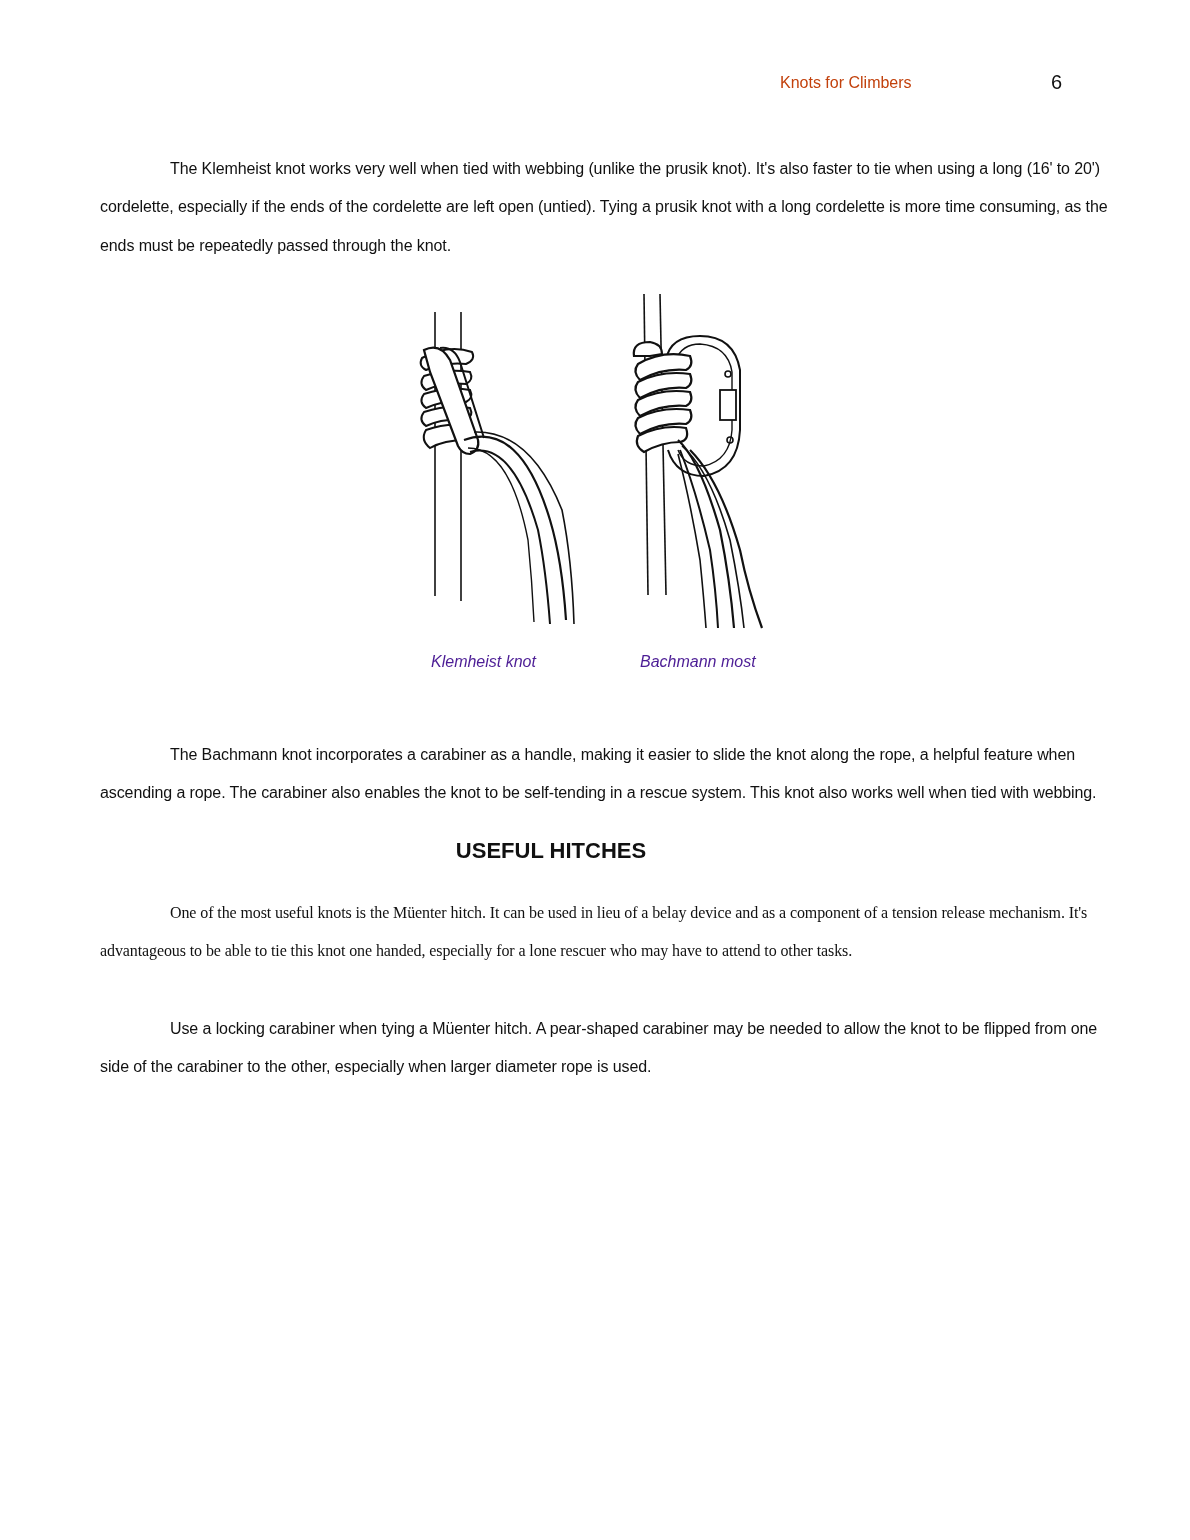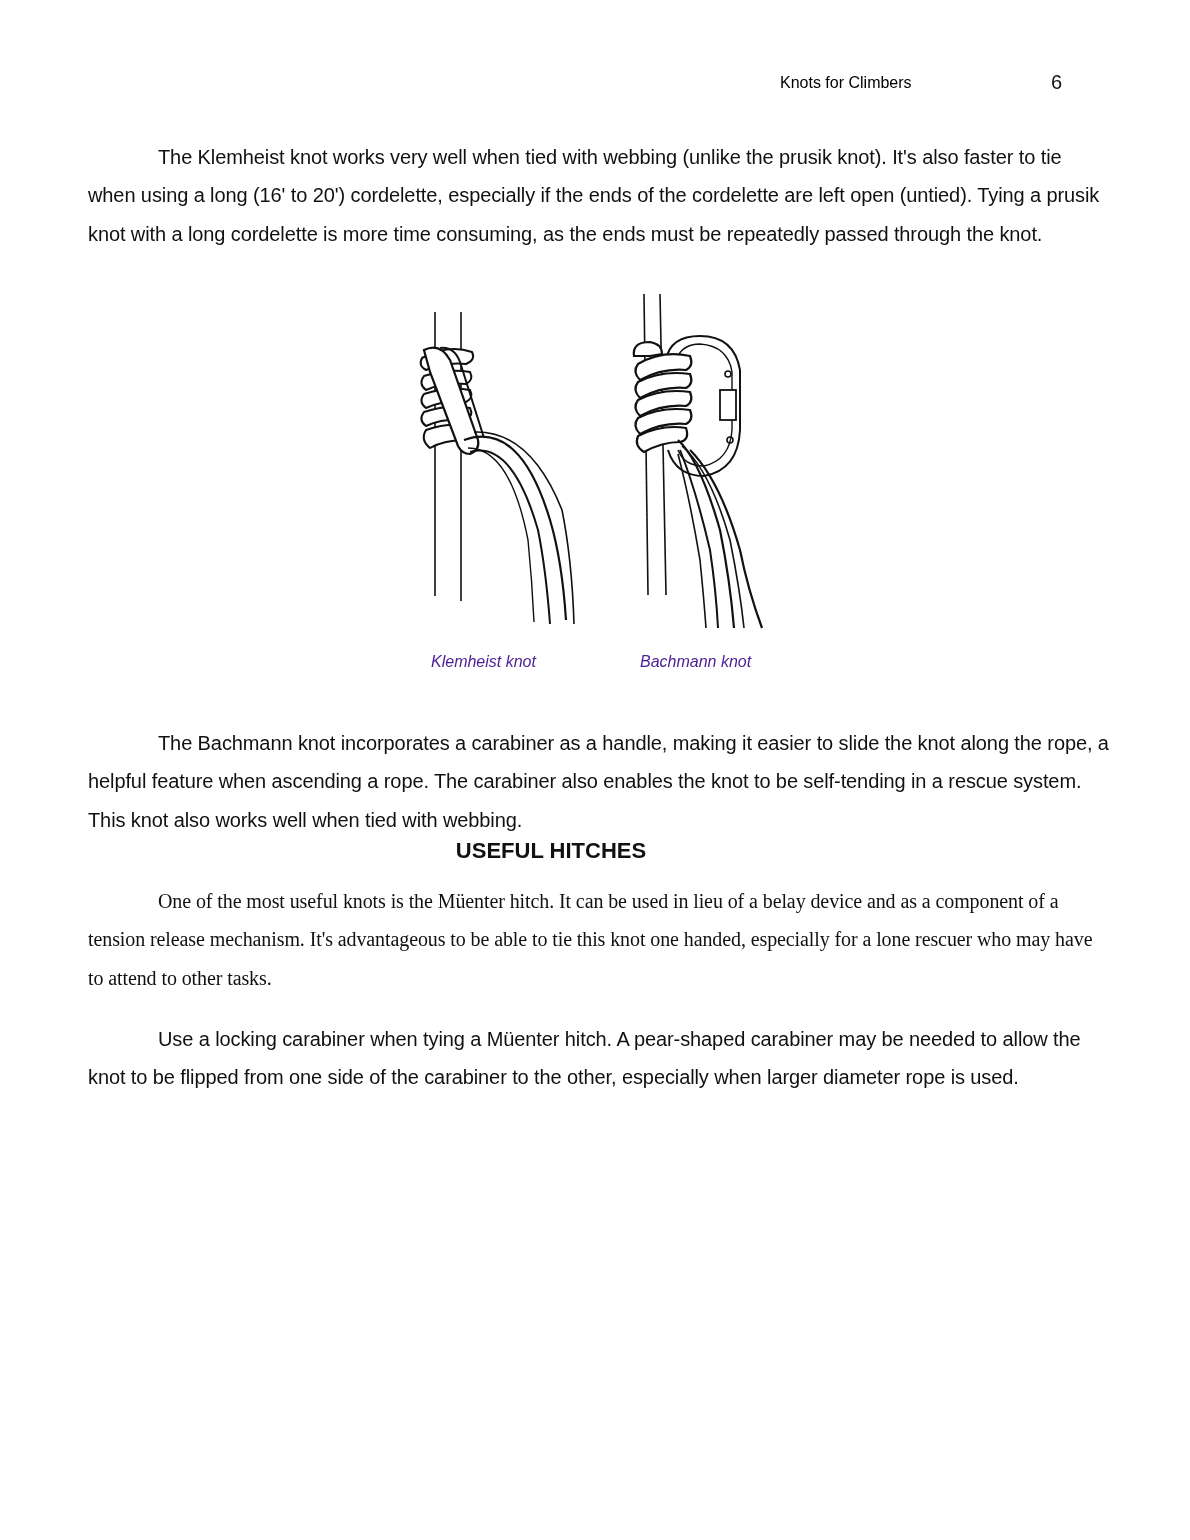--- a/index.html
+++ b/index.html
@@ -2,36 +2,36 @@
 <html><head>
   <meta charset="utf-8">
   <style>
     html, body { margin: 0; padding: 0; background: #ffffff; }
     body {
       width: 1190px; height: 1540px; position: relative; overflow: hidden;
       font-family: "Liberation Sans", sans-serif; color: #111111;
     }
     .running-head {
       position: absolute; left: 780px; top: 74px;
-      font-size: 16px; color: #000000;
+      font-size: 16px; color: #c2410c;
     }
     .page-number {
       position: absolute; left: 1051px; top: 71px;
       font-size: 20px; color: #111;
     }
     .para {
       position: absolute; left: 84px; width: 1024px;
-      font-size: 20px; line-height: 38.3px; margin: 4px;
+      font-size: 16px; line-height: 38.3px; margin: 16px;
       text-align: left; letter-spacing: -0.1px;
     }
     .para .indent { display: inline-block; width: 70px; }
     #p1 { top: 134px; }
     #p2 { top: 720px; }
     #p3 { top: 878px; font-family: Liberation Serif, serif; }
-    #p4 { top: 1016px; }
+    #p4 { top: 994px; }
     .heading {
       position: absolute; left: 0; width: 1102px; top: 838px;
       text-align: center; font-weight: bold; font-size: 22px; margin: 0;
     }
     .figure { position: absolute; left: 400px; top: 290px; width: 400px; height: 350px; }
     .caption {
       position: absolute; top: 653px; font-style: italic; font-size: 16px; color: #4c1d95;
     }
     #cap1 { left: 431px; }
     #cap2 { left: 640px; }
@@ -91,21 +91,21 @@
       <path d="M278 150 Q300 170 320 240 Q330 290 334 338" stroke-width="2.2"></path>
       <path d="M280 160 Q296 200 310 260 Q316 300 318 338" stroke-width="2"></path>
       <path d="M278 164 Q290 210 300 270 Q304 310 306 338" stroke-width="1.6"></path>
       <path d="M290 160 Q320 190 340 260 Q348 300 362 338" stroke-width="2.2"></path>
       <path d="M282 156 Q310 180 330 250 Q340 300 344 338" stroke-width="1.6"></path>
     </g>
   </svg>
 </div>
 
 <div id="cap1" class="caption">Klemheist knot</div>
-<div id="cap2" class="caption">Bachmann knot</div>
+<div id="cap2" class="caption">Bachmann most</div>
 
 <p id="p2" class="para"><span class="indent"></span><span>The Bachmann knot incorporates a carabiner as a handle, making it easier to slide the knot along the rope, a helpful feature when ascending a rope. The carabiner also enables the knot to be self-tending in a rescue system. This knot also works well when tied with webbing.</span></p>
 
 <h2 class="heading">USEFUL HITCHES</h2>
 
 <p id="p3" class="para"><span class="indent"></span><span>One of the most useful knots is the Müenter hitch. It can be used in lieu of a belay device and as a component of a tension release mechanism. It's advantageous to be able to tie this knot one handed, especially for a lone rescuer who may have to attend to other tasks.</span></p>
 
 <p id="p4" class="para"><span class="indent"></span><span>Use a locking carabiner when tying a Müenter hitch. A pear-shaped carabiner may be needed to allow the knot to be flipped from one side of the carabiner to the other, especially when larger diameter rope is used.</span></p>
 
 </body></html>

